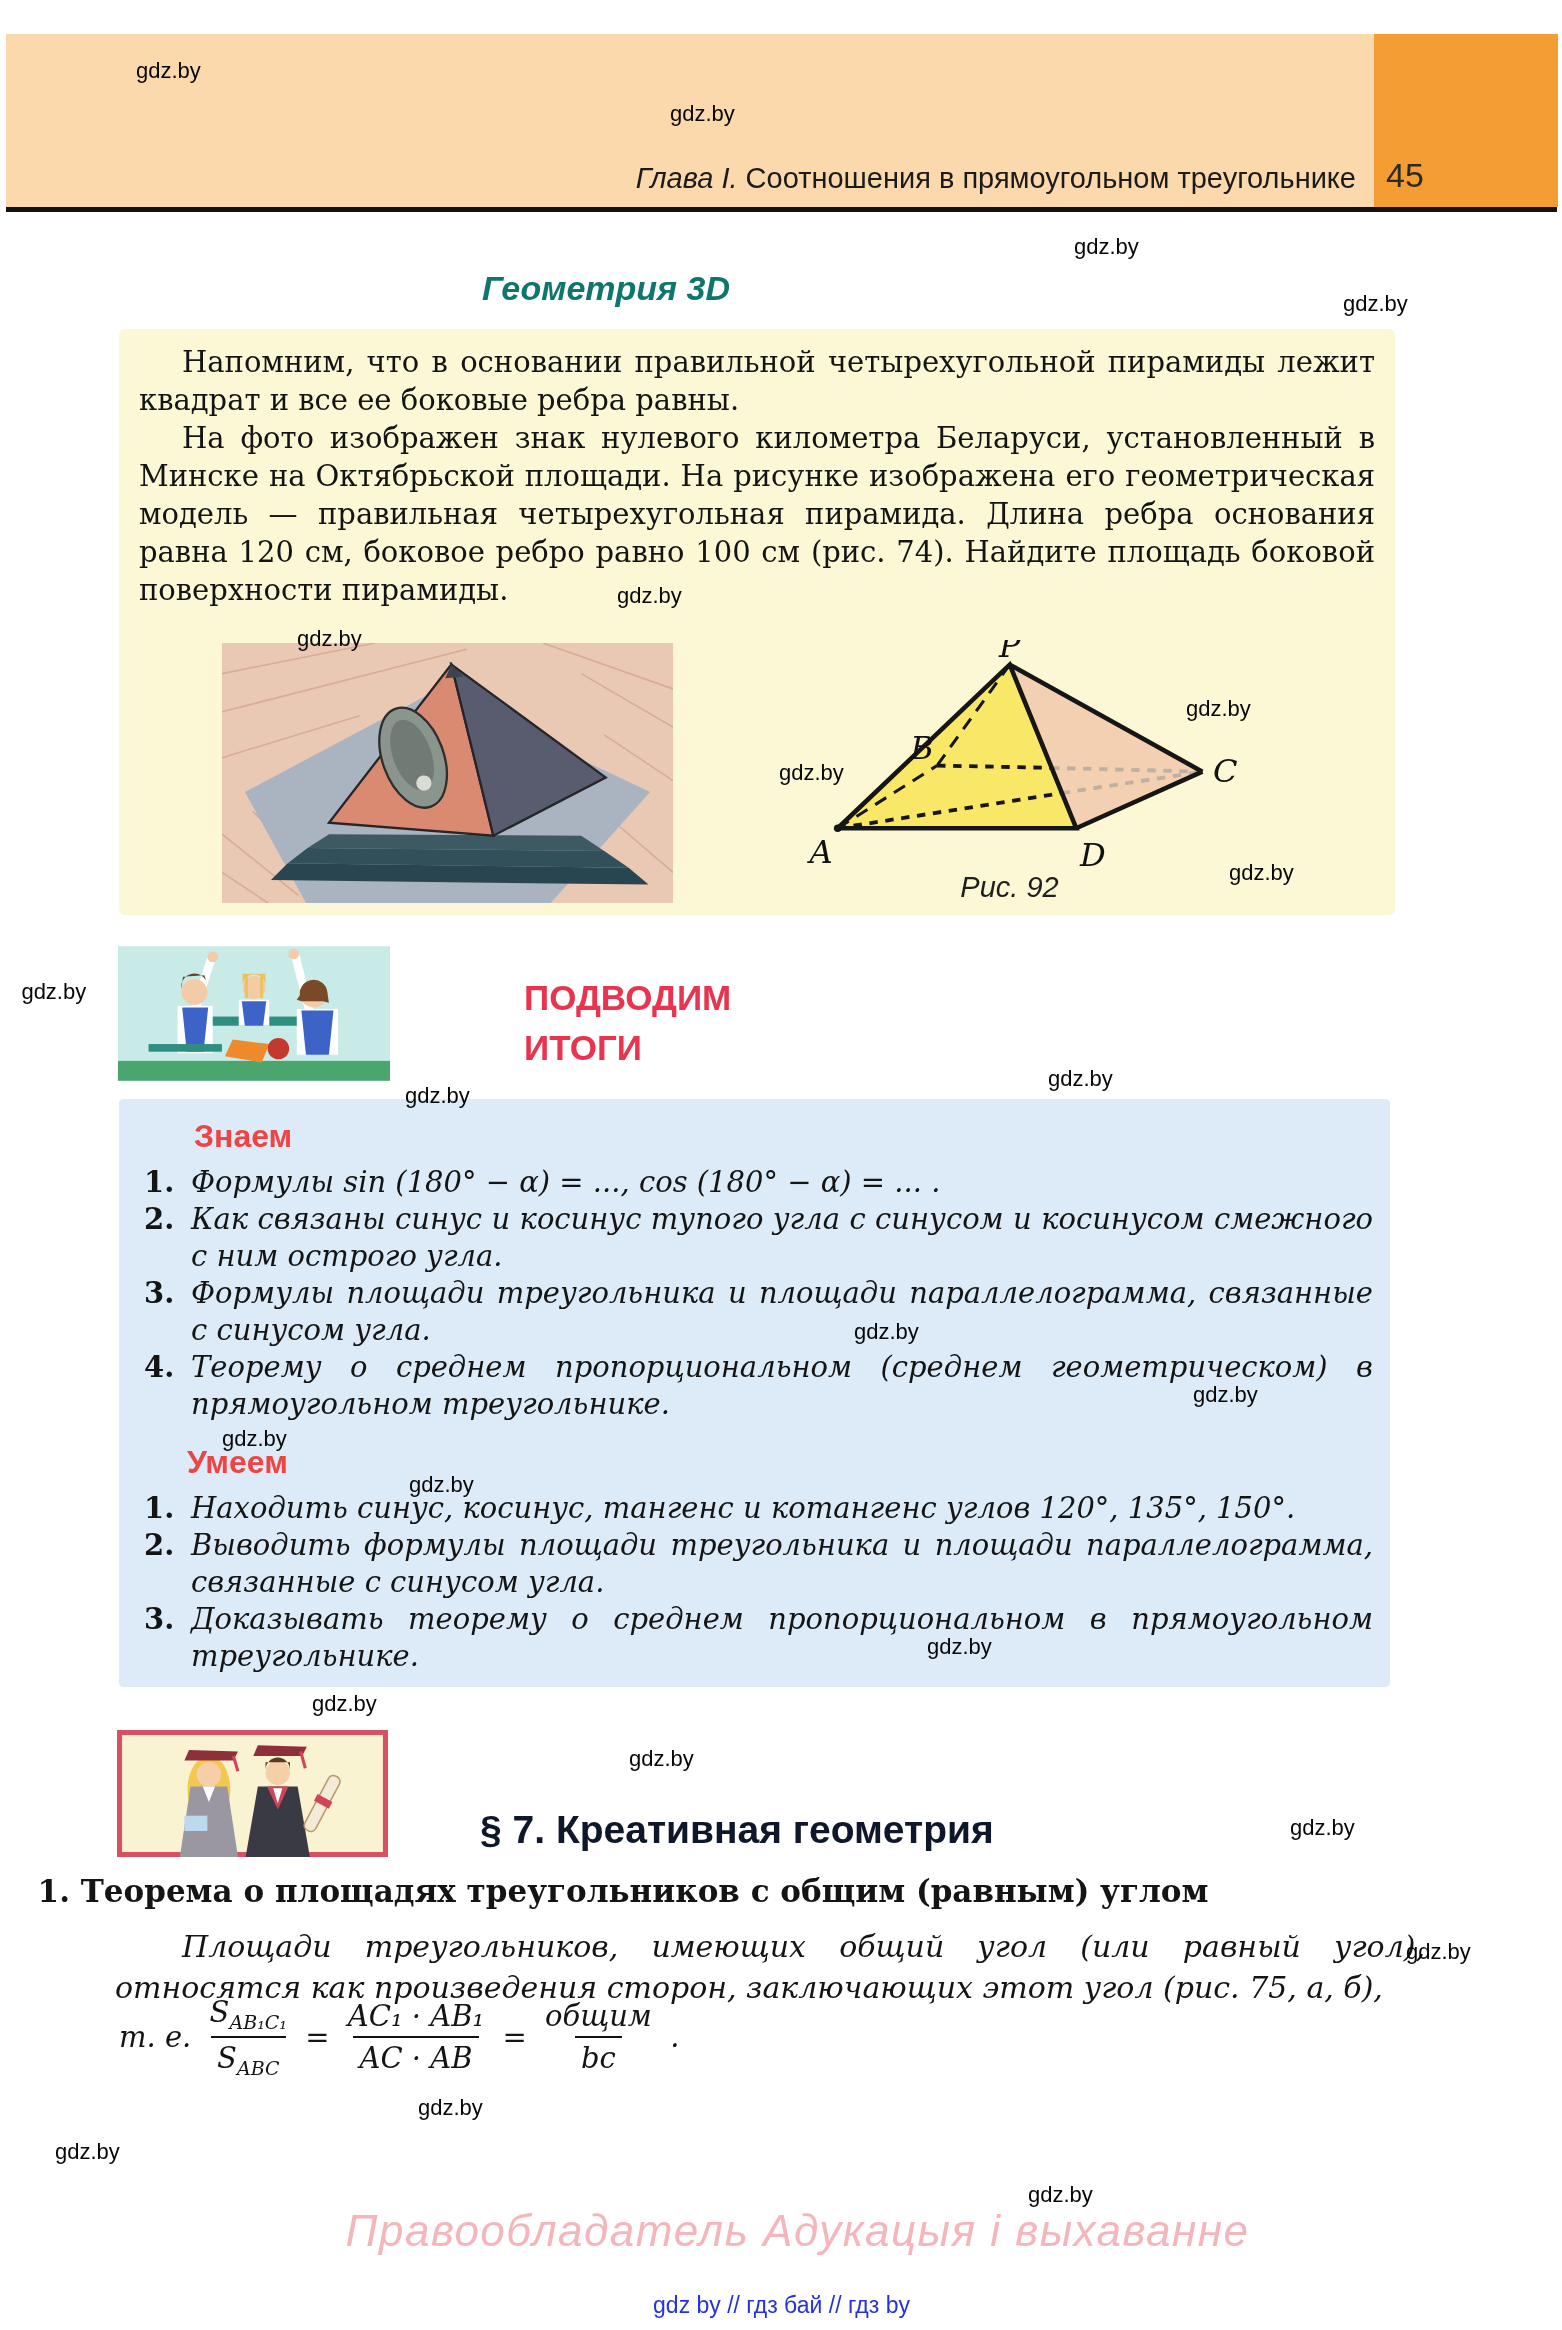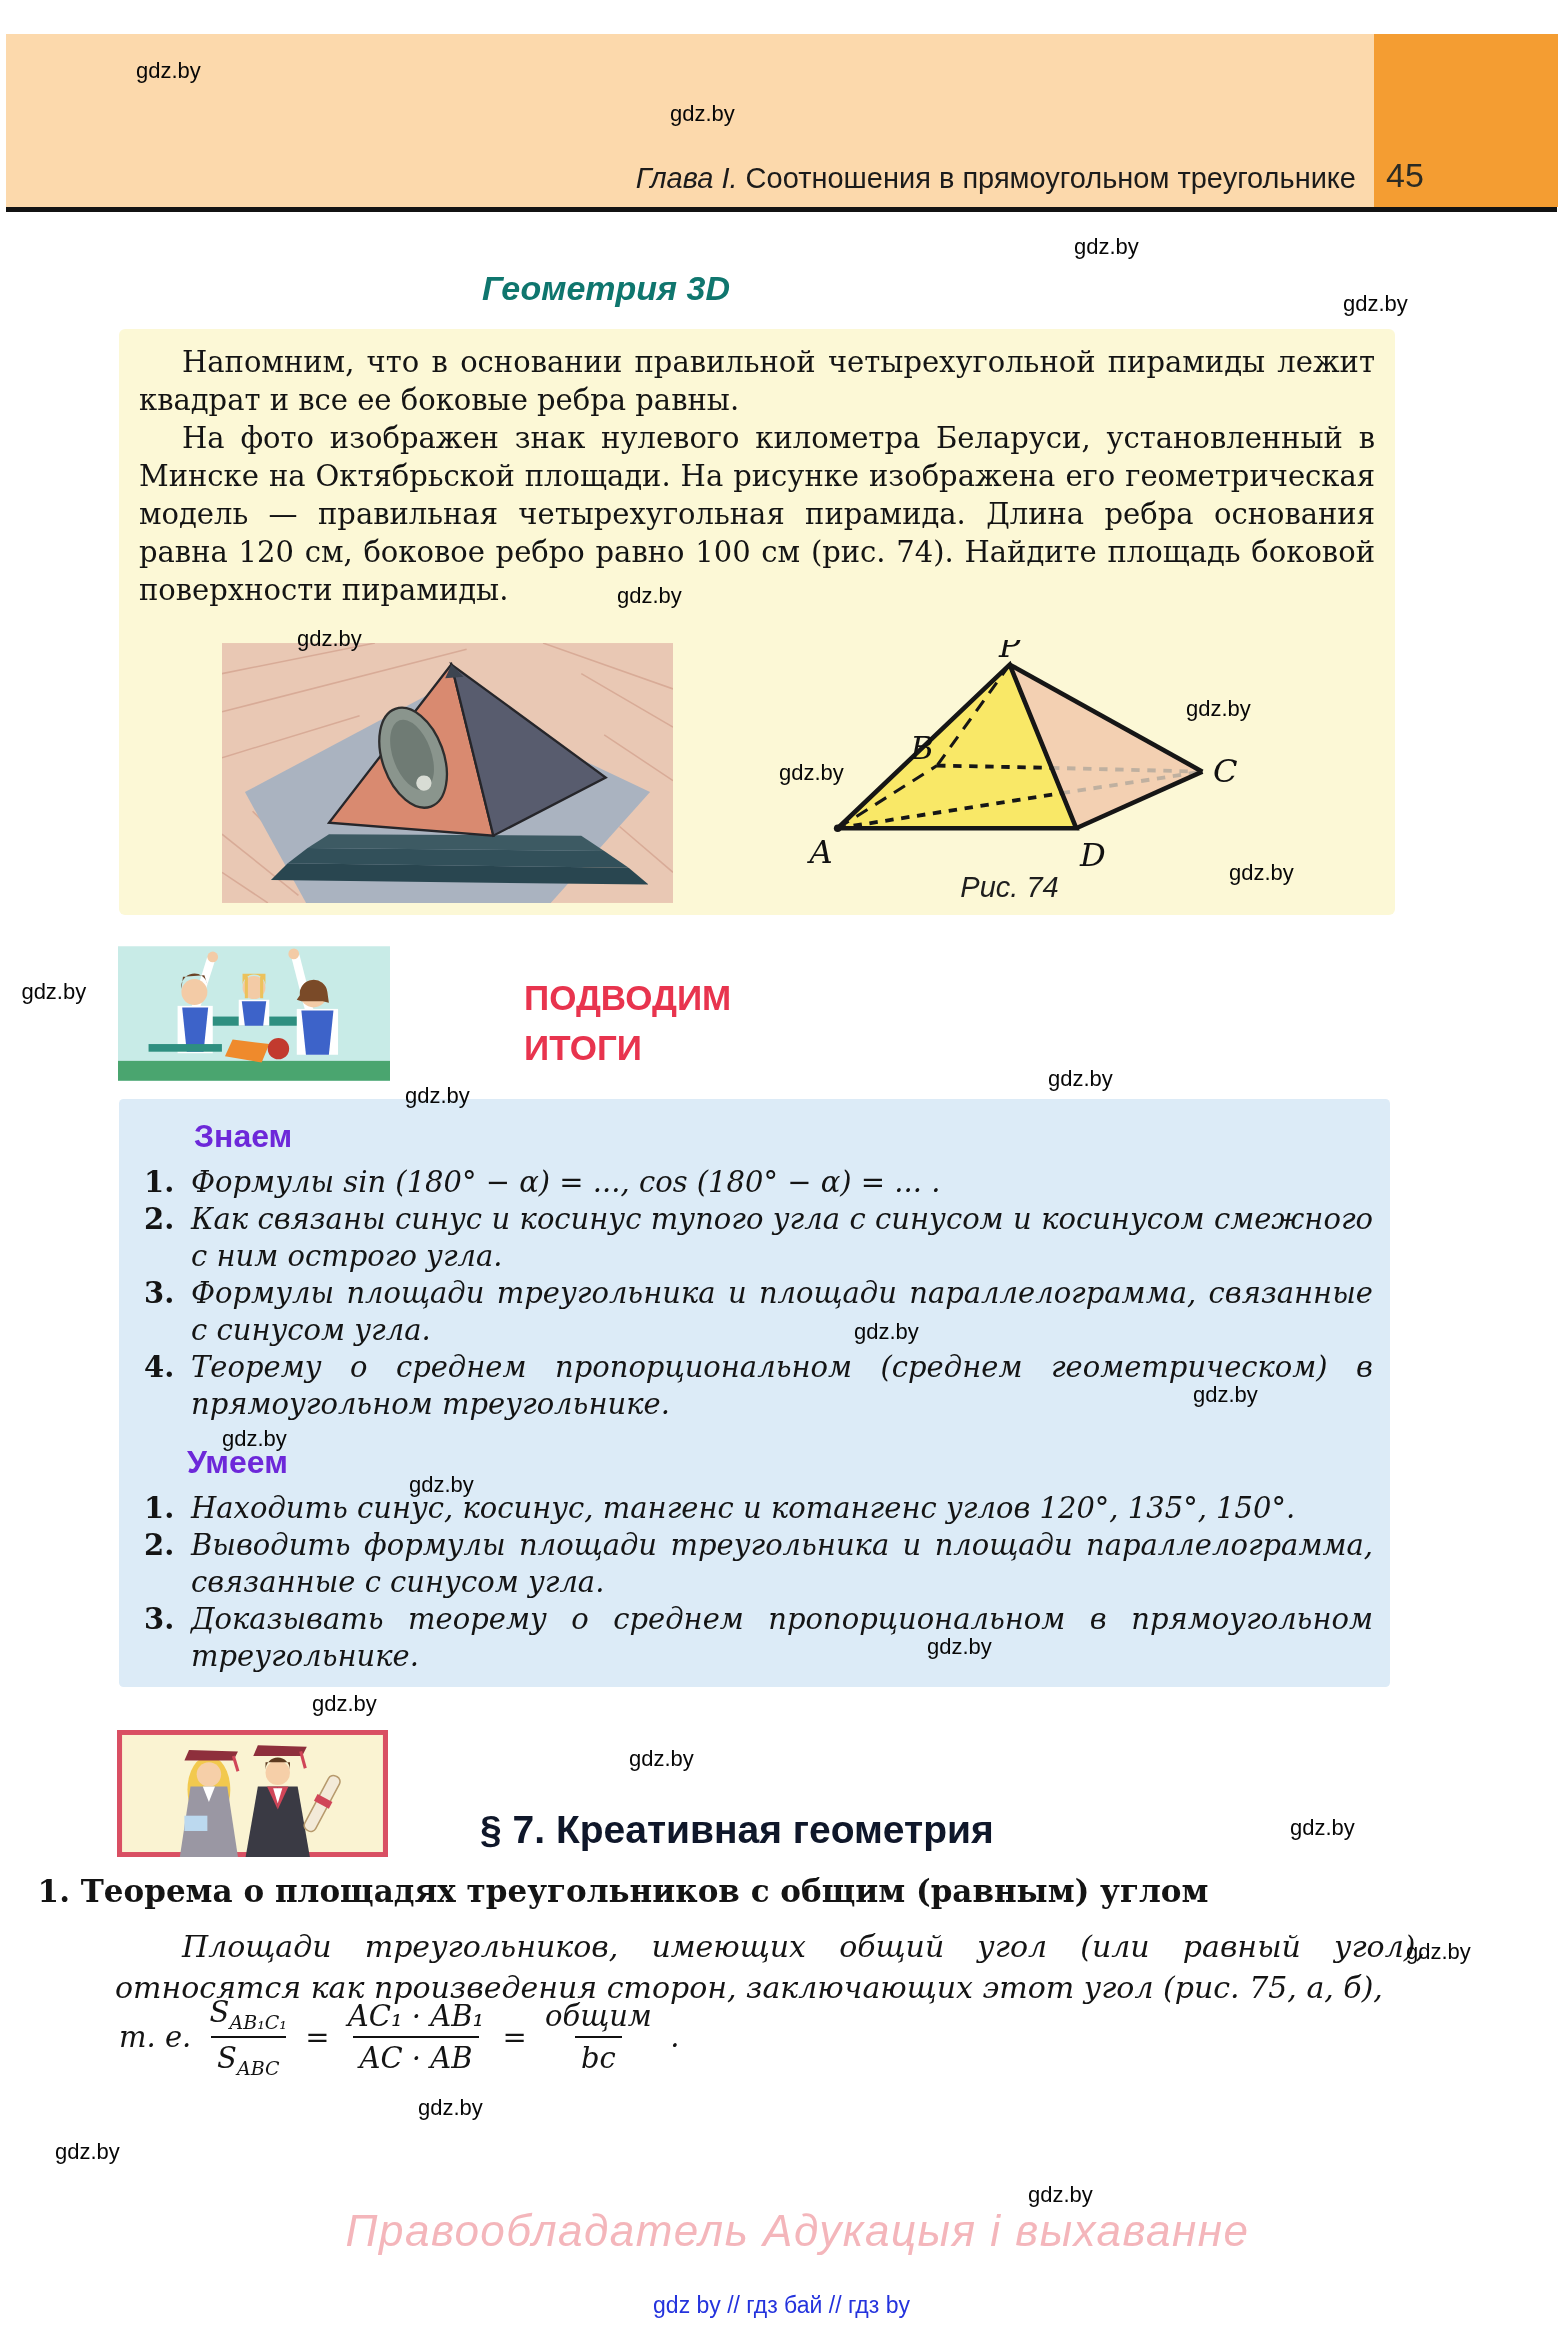--- a/index.html
+++ b/index.html
@@ -22,21 +22,21 @@
   
   .h-geo3d{left:482px;top:269px;font:bold italic 34px "Liberation Sans",sans-serif;color:#0f766e;}
   .box-yellow{left:119px;top:329px;width:1276px;height:586px;background:#fcf8d6;border-radius:6.1px;}
   .task-text{left:139px;top:343px;width:1236px;font-size:29px;line-height:38px;text-align:justify;}
   .task-text p{margin:0;text-indent:43px;}
   .fig-caption{left:872px;top:871px;width:275px;text-align:center;
                font:italic 29px "Liberation Sans",sans-serif;color:#1e1e1e;}
   .red-head{left:488px;top:973px;font:bold 35px "Liberation Sans",sans-serif;
             line-height:50px;color:#e8344e;margin-left:36px;}
   .box-blue{left:119px;top:1099px;width:1271px;height:588px;background:#dcebf7;border-radius:4.6px;}
-  .list-title{font:bold 32px "Liberation Sans",sans-serif;color:#6d28d9;}
+  .list-title{font:bold 32px "Liberation Sans",sans-serif;color:#ef4444;}
   .num-list{width:1229px;font-size:29px;line-height:37px;}
   .num-list .li{display:flex;}
   .num-list .num{flex:0 0 47px;font-weight:bold;}
   .num-list .txt{flex:1;text-align:justify;font-style:italic;}
   .s7-title{left:480px;top:1772px;font:bold 39px "Liberation Sans",sans-serif;color:#0f172a;margin-top:36px;}
   .subsec{left:0;top:1873px;width:1246px;text-align:center;font-weight:bold;font-size:31px;}
   .theorem{left:115px;top:1926px;width:1310px;font-style:italic;font-size:30px;
            line-height:41px;text-align:justify;text-indent:67px;}
   
   .formula{left:119px;top:1995px;display:flex;align-items:center;gap:12.2px;
@@ -126,21 +126,21 @@
       <line x1="290" y1="32" x2="542" y2="172"></line>
       <line x1="377" y1="246" x2="542" y2="172"></line>
     </g>
     <circle cx="65" cy="246" r="5" fill="#161616"></circle>
     <text class="fig-label" x="290" y="22" text-anchor="middle">P</text>
     <text class="fig-label" x="28" y="292">A</text>
     <text class="fig-label" x="160" y="156">B</text>
     <text class="fig-label" x="556" y="186">C</text>
     <text class="fig-label" x="382" y="296">D</text>
   </svg>
-  <div class="abs fig-caption">Рис.  74</div>
+  <div class="abs fig-caption">Рис.  92</div>
 
   <svg class="abs" style="left:118px;top:946px;" width="272" height="135" viewBox="0 0 356 176">
     <rect x="0" y="0" width="356" height="176" fill="#c8ebe7"></rect>
     <rect x="0" y="150" width="356" height="26" fill="#4aa56f"></rect>
     <rect x="96" y="92" width="176" height="12" fill="#2e8f80"></rect>
     <g>
       <line x1="98" y1="92" x2="122" y2="16" stroke="#ffffff" stroke-width="11"></line>
       <circle cx="124" cy="14" r="7" fill="#f3cba6"></circle>
       <circle cx="100" cy="60" r="17" fill="#f3cba6"></circle>
       <path d="M83,56 a17,17 0 0 1 34,-6 l-4,-12 -28,2 z" fill="#6b4326"></path>

